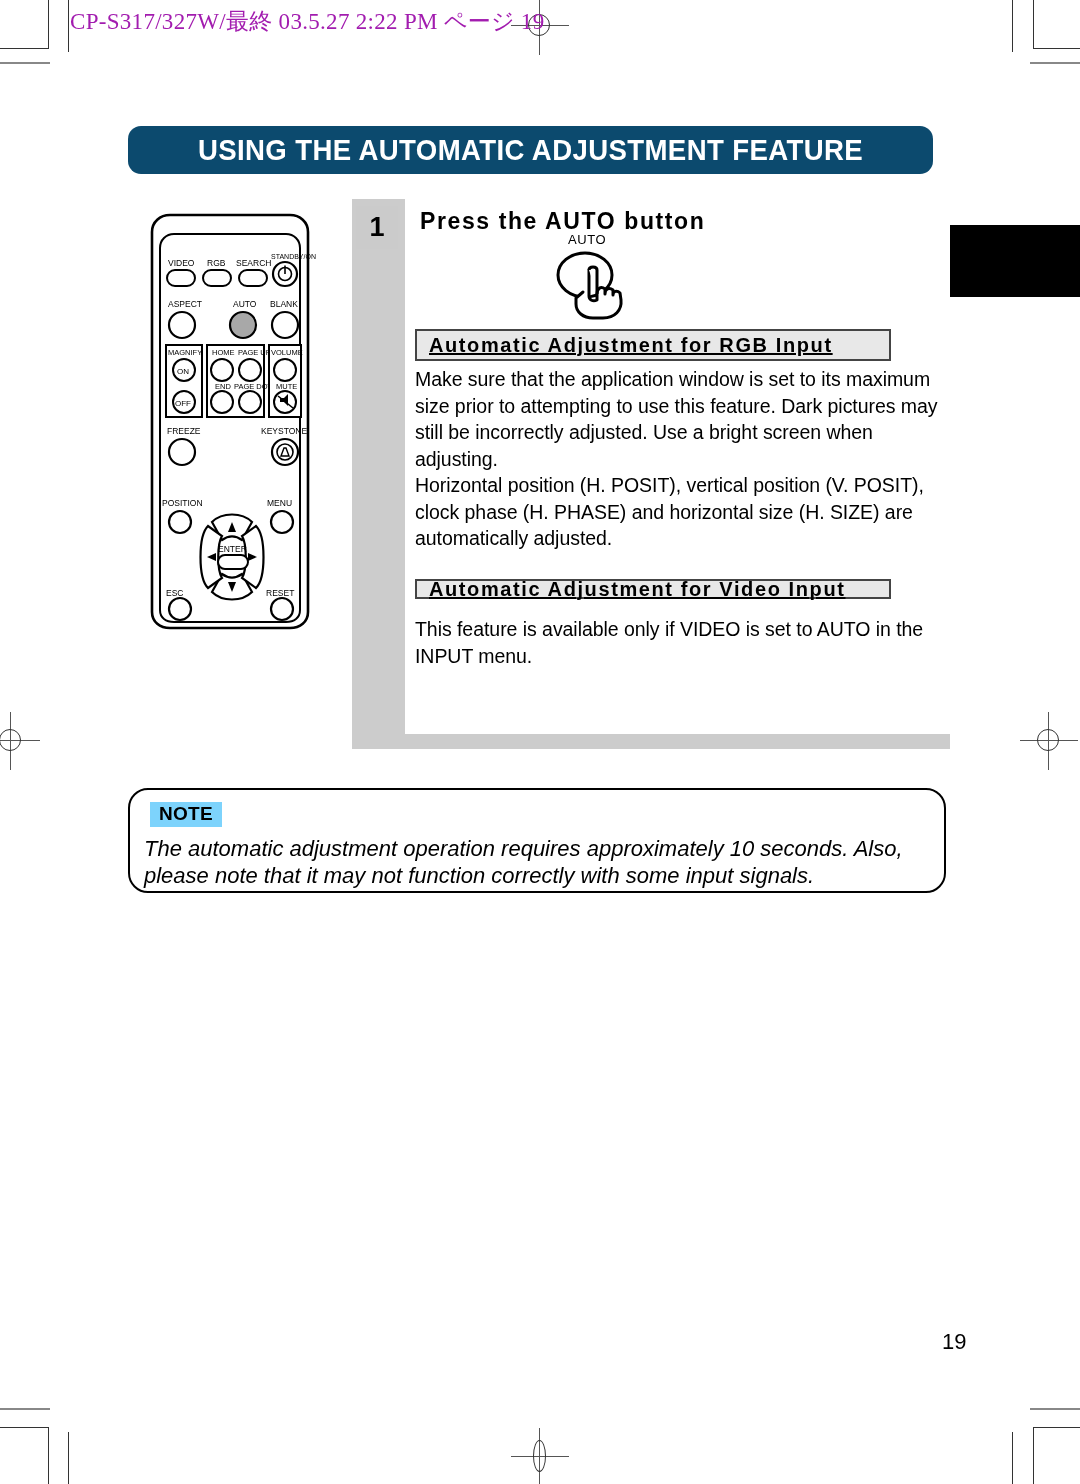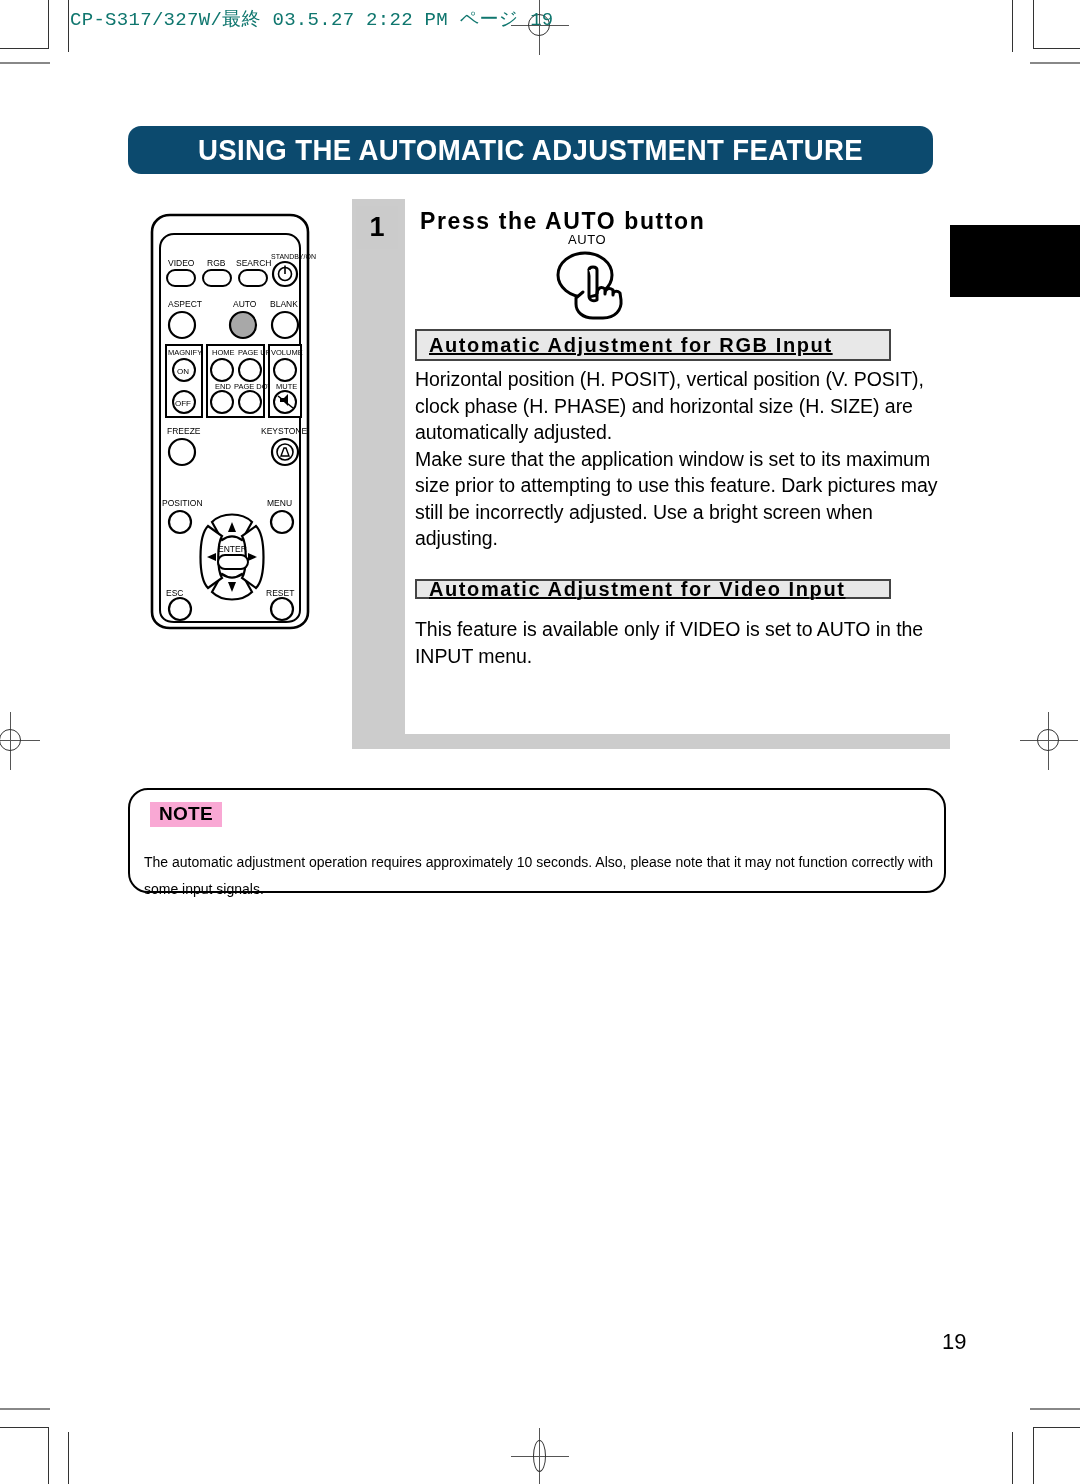--- a/index.html
+++ b/index.html
@@ -56,25 +56,25 @@
   .crop .cb {
     position: absolute;
     border: 1px solid #333333;
   }
 
   
   .page-header {
     position: absolute;
     left: 70px;
     top: 6px;
-    font-family: Liberation Mono, monospace;
-    font-size: 19px;
+    font-family: Liberation Serif, serif;
+    font-size: 23px;
     letter-spacing: 0.3px;
     white-space: nowrap;
-    color: #0f766e;
+    color: #a21caf;
   }
 
   
   .title-banner {
     position: absolute;
     left: 128px;
     top: 126px;
     width: 805px;
     height: 48px;
     background: #0c4a6e;
@@ -193,33 +193,34 @@
     height: 105px;
     border: 2px solid #000000;
     border-radius: 20px;
     box-sizing: border-box;
     background: #ffffff;
   }
   .note-badge {
     position: absolute;
     left: 20px;
     top: 12px;
-    background: #f9a8d4;
+    background: #7dd3fc;
     padding: 1px 9px 2px 9px;
     font-weight: bold;
     font-size: 19px;
     letter-spacing: 0.3px;
   }
   .note-text {
     position: absolute;
     left: 14px;
-    top: 59px;
+    top: 45px;
     width: 795px;
-    font-size: 14px;
+    font-size: 22px;
     line-height: 27px;
+    font-style: italic;
   }
   .note-text p { margin: 0; }
 
   
   .page-num {
     position: absolute;
     left: 930px;
     top: 1329px;
     font-size: 22px;
     margin-left: 12px;
@@ -302,22 +303,22 @@
              M68 47 C68 43 72 42 75 45 L76 52
              C77 62 70 70 58 70 L48 70 C38 70 31 64 31 56 L31 50 L38 44" fill="#ffffff" stroke="#000" stroke-width="3" stroke-linejoin="round" stroke-linecap="round"></path>
     <path d="M44 22 C44 18 52 18 52 22 L52 46" fill="#ffffff" stroke="#000" stroke-width="3" stroke-linejoin="round"></path>
   </svg>
 </div>
 
 <div class="sec-head" id="sec-rgb">
   <span class="h">Automatic Adjustment for RGB Input</span>
 </div>
 <div class="body-text" id="txt-rgb">
+  <p>Make sure that the application window is set to its maximum size prior to attempting to use this feature. Dark pictures may still be incorrectly adjusted. Use a bright screen when adjusting.</p>
   <p>Horizontal position (H. POSIT), vertical position (V. POSIT), clock phase (H. PHASE) and horizontal size (H. SIZE) are automatically adjusted.</p>
-  <p>Make sure that the application window is set to its maximum size prior to attempting to use this feature. Dark pictures may still be incorrectly adjusted. Use a bright screen when adjusting.</p>
 </div>
 
 <div class="sec-head" id="sec-video">
   <span class="h">Automatic Adjustment for Video Input</span>
 </div>
 <div class="body-text" id="txt-video">
   <p>This feature is available only if VIDEO is set to AUTO in the INPUT menu.</p>
 </div>
 
 <div class="note-box">

